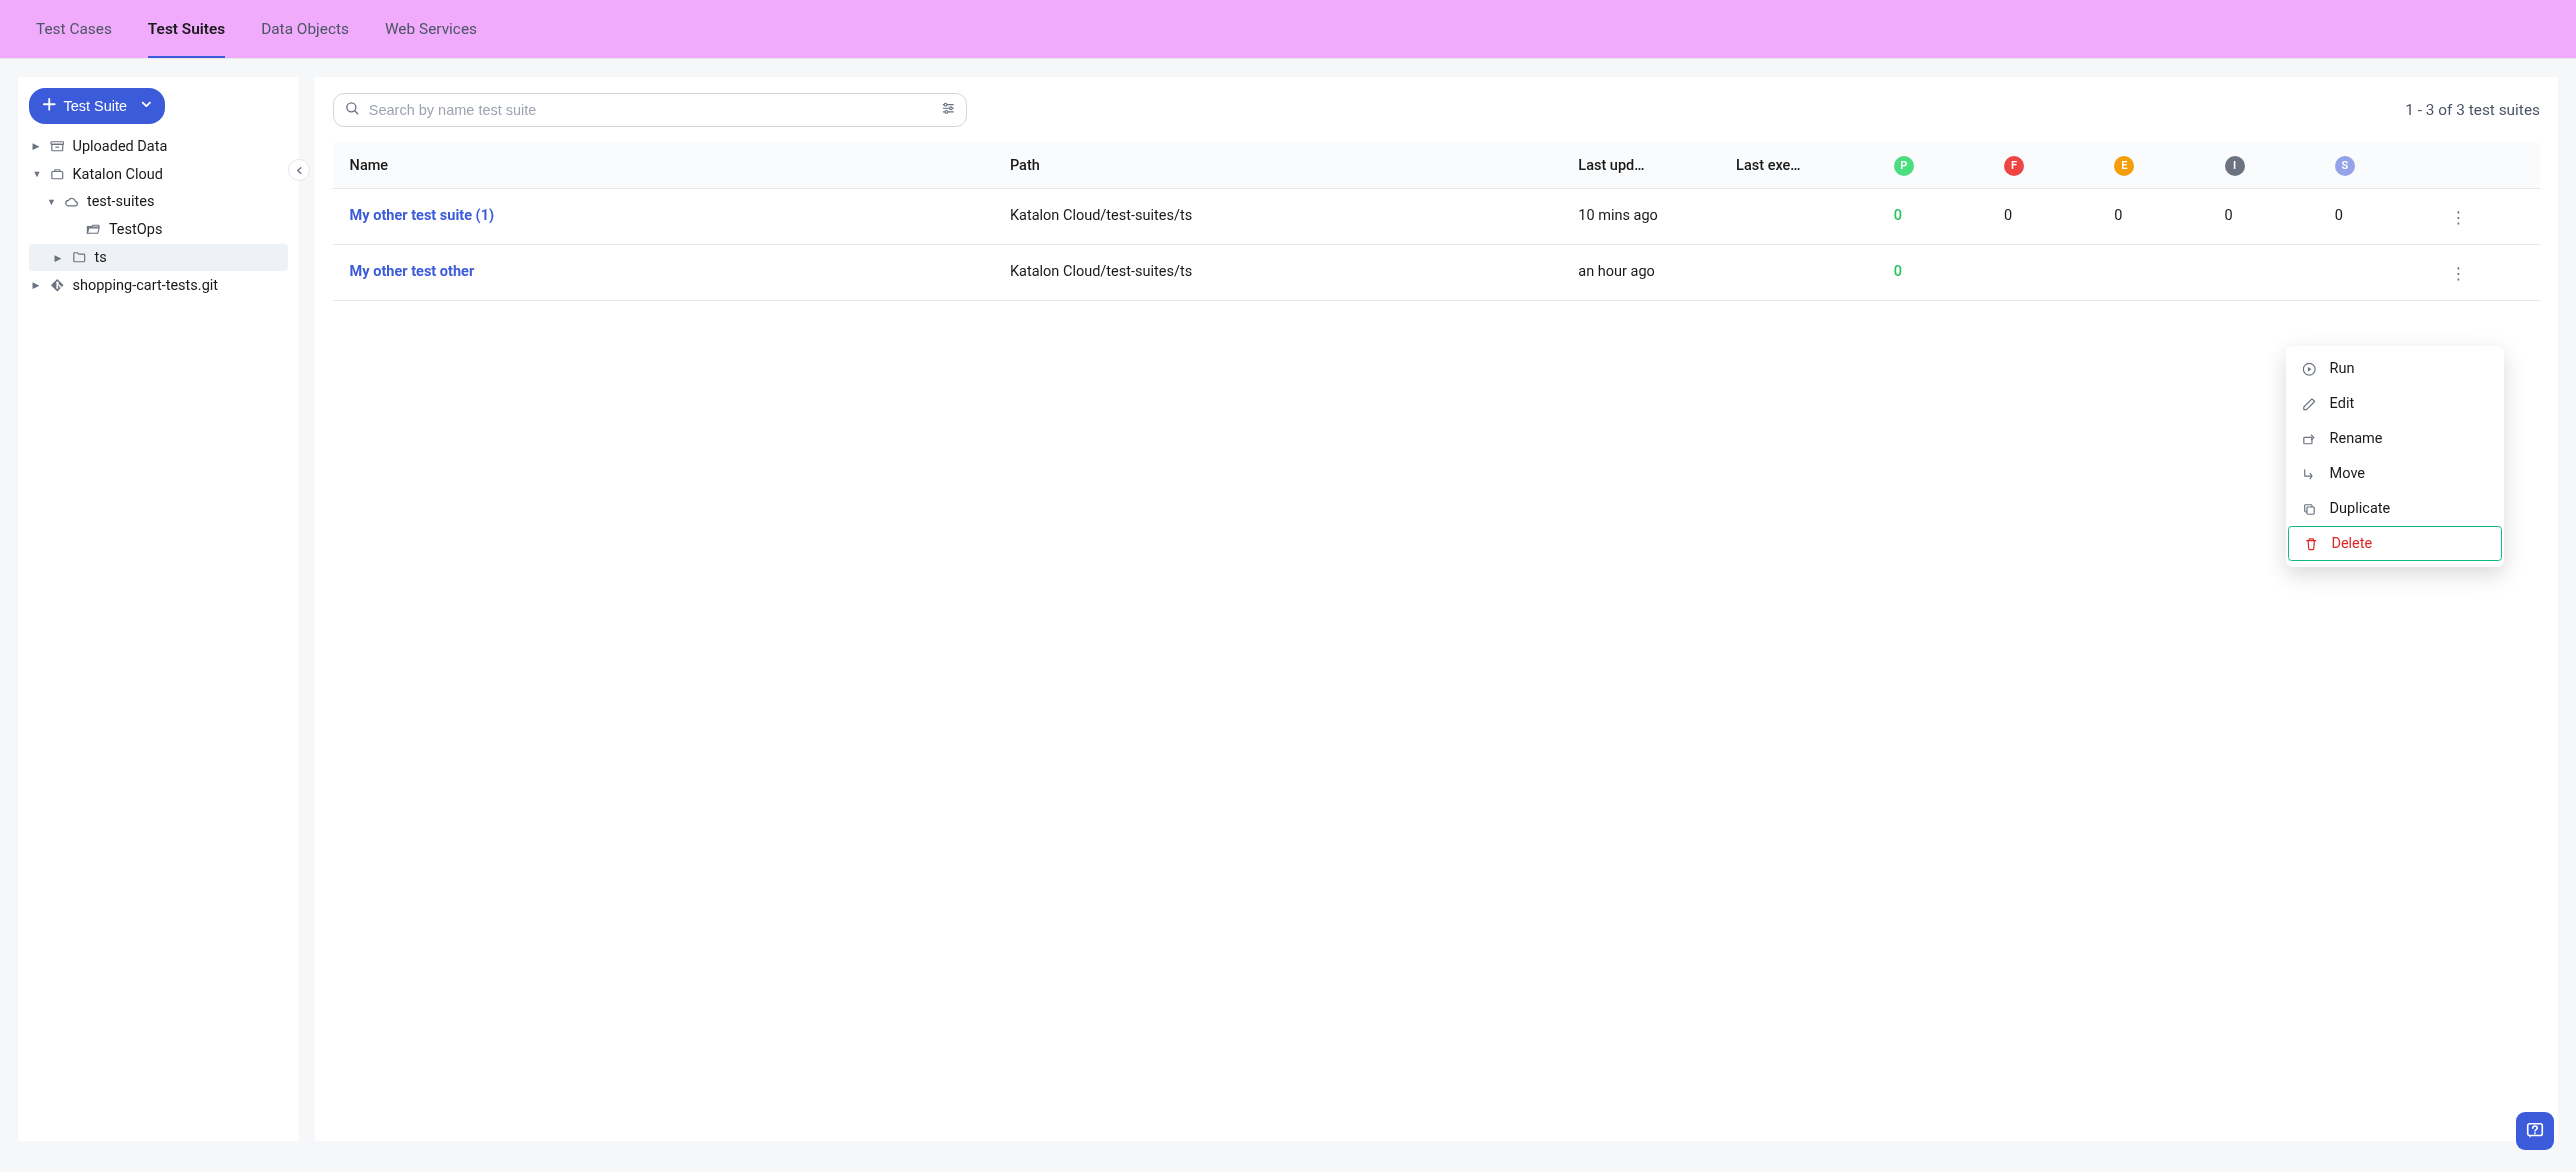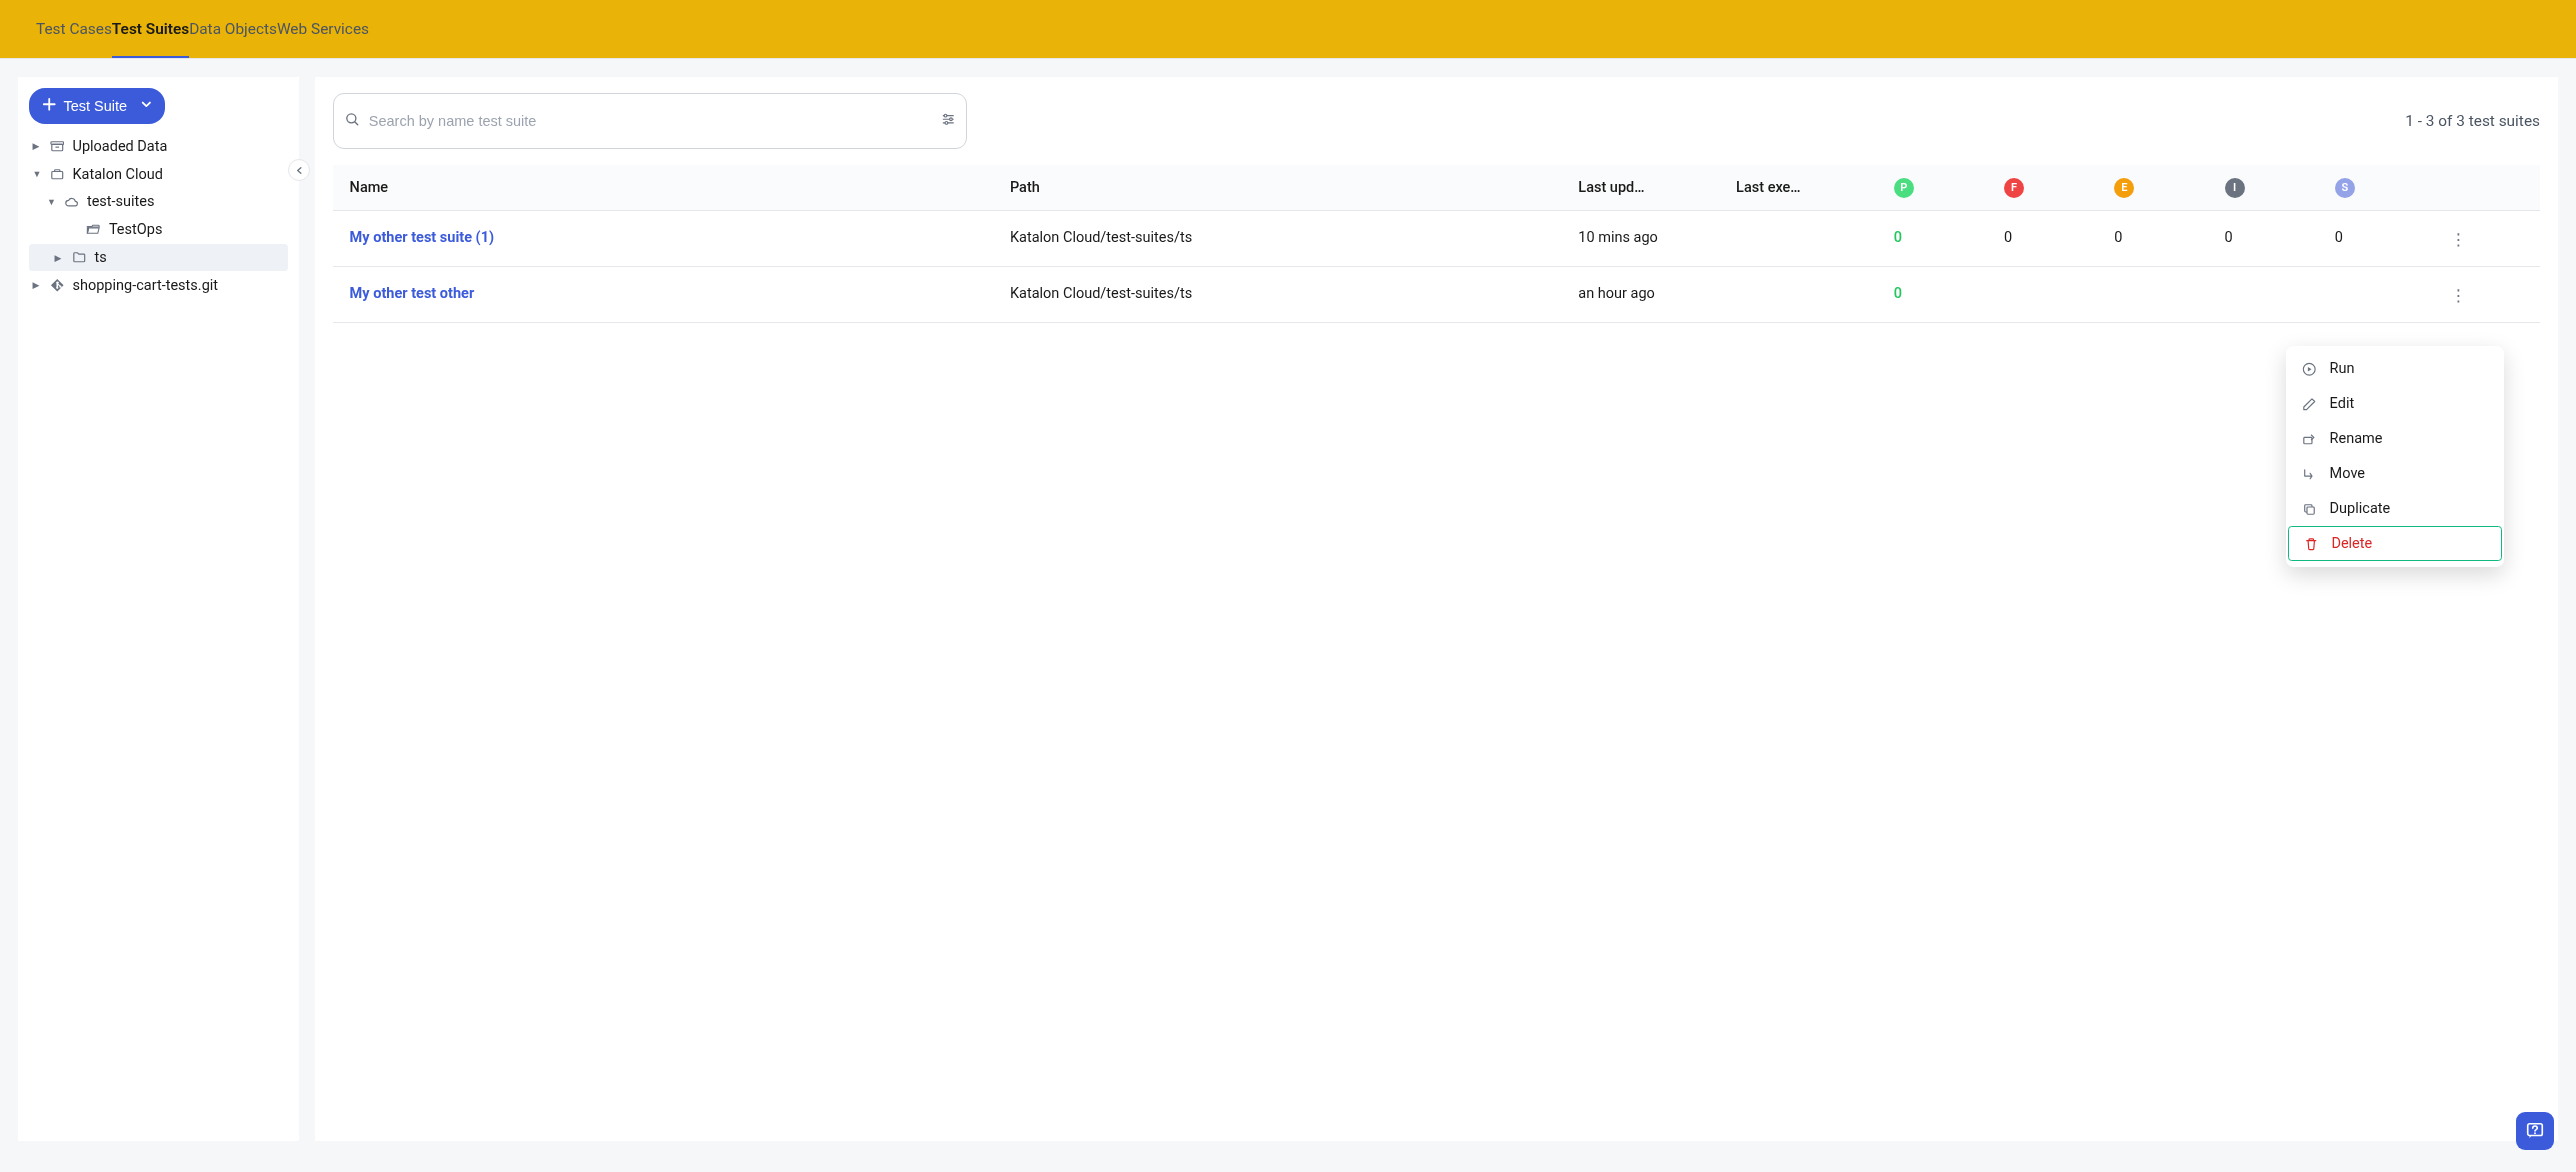--- a/index.html
+++ b/index.html
@@ -1,18 +1,18 @@
 <!DOCTYPE html>
 <html style="font-size:14.5px"><head>
 <meta charset="utf-8">
 <style>
   * { box-sizing: border-box; margin: 0; padding: 0; }
   body { font-family: -apple-system, BlinkMacSystemFont, 'Segoe UI', Roboto, sans-serif; background: #fff; color: #1a1a1a; font-size: 13.6px; }
   
-  .tabs { display: flex; padding: 0 36px; border-bottom: 0.9px solid #e5e7eb; background: #eab308; }
+  .tabs { display: flex; gap: 36px; padding: 0 36px; border-bottom: 0.9px solid #e5e7eb; background: #f0abfc; }
   .tab { padding: 20px 0 18px 0; font-size: 15.4px; color: #4b5563; cursor: pointer; border-bottom: 2.7px solid transparent; }
   .tab.active { color: #1a1a1a; font-weight: 600; border-bottom-color: #3b5bdb; }
   
   .main-layout { display: flex; background: #f6f7f9; min-height: calc(100vh - 54px); padding-bottom: 18px; }
   
   .sidebar { width: 281px; background: #fff; margin: 18px 0 18px 18px; padding: 11px 11px; position: relative; }
   .btn-primary { display: inline-flex; align-items: center; gap: 7.3px; background: #3b5bdb; color: #fff; border: none; border-radius: 16px; padding: 9px 12.7px; font-size: 14.5px; font-weight: 500; cursor: pointer; }
   .btn-primary .chevron { margin-left: 5.4px; }
   
   .tree { margin-top: 9px; }
@@ -21,21 +21,21 @@
   .tree-caret { width: 9px; font-size: 9px; color: #6b7280; }
   .tree-icon { width: 16.3px; height: 16.3px; display: inline-flex; align-items: center; justify-content: center; color: #6b7280; }
   .tree-indent-1 { padding-left: 18px; }
   .tree-indent-2 { padding-left: 40px; }
   
   .collapse-handle { position: absolute; right: -11px; top: 82px; width: 22px; height: 22px; border-radius: 50%; background: #fff; border: 0.9px solid #e5e7eb; display: flex; align-items: center; justify-content: center; cursor: pointer; font-size: 10px; color: #6b7280; }
   
   .content { flex: 1; background: #fff; margin: 18px 18px 18px 16.3px; padding: 16.3px 18px; position: relative; }
   
   .toolbar { display: flex; align-items: center; justify-content: space-between; margin-bottom: 16.3px; }
-  .search-wrap { display: flex; align-items: center; border: 0.9px solid #d1d5db; border-radius: 11px; padding: 18px 11px; width: 634px; gap: 9px; }
+  .search-wrap { display: flex; align-items: center; border: 0.9px solid #d1d5db; border-radius: 11px; padding: 7px 11px; width: 634px; gap: 9px; }
   .search-wrap input { border: none; outline: none; font-size: 14.5px; flex: 1; color: #1a1a1a; }
   .search-wrap input::placeholder { color: #9ca3af; }
   .filter-icon { color: #6b7280; cursor: pointer; }
   .count-label { color: #4b5563; font-size: 15.4px; }
   
   .table { width: 100%; border-collapse: collapse; }
   .table thead th { text-align: left; font-weight: 500; font-size: 14.5px; color: #1a1a1a; padding: 12.7px 11px; border-bottom: 0.9px solid #e5e7eb; background: #fafbfc; }
   .table thead th:first-child { padding-left: 16.3px; }
   .table tbody td { padding: 18px 11px; border-bottom: 0.9px solid #e5e7eb; vertical-align: top; font-size: 14.5px; }
   .table tbody td:first-child { padding-left: 16.3px; font-weight: bold; }

